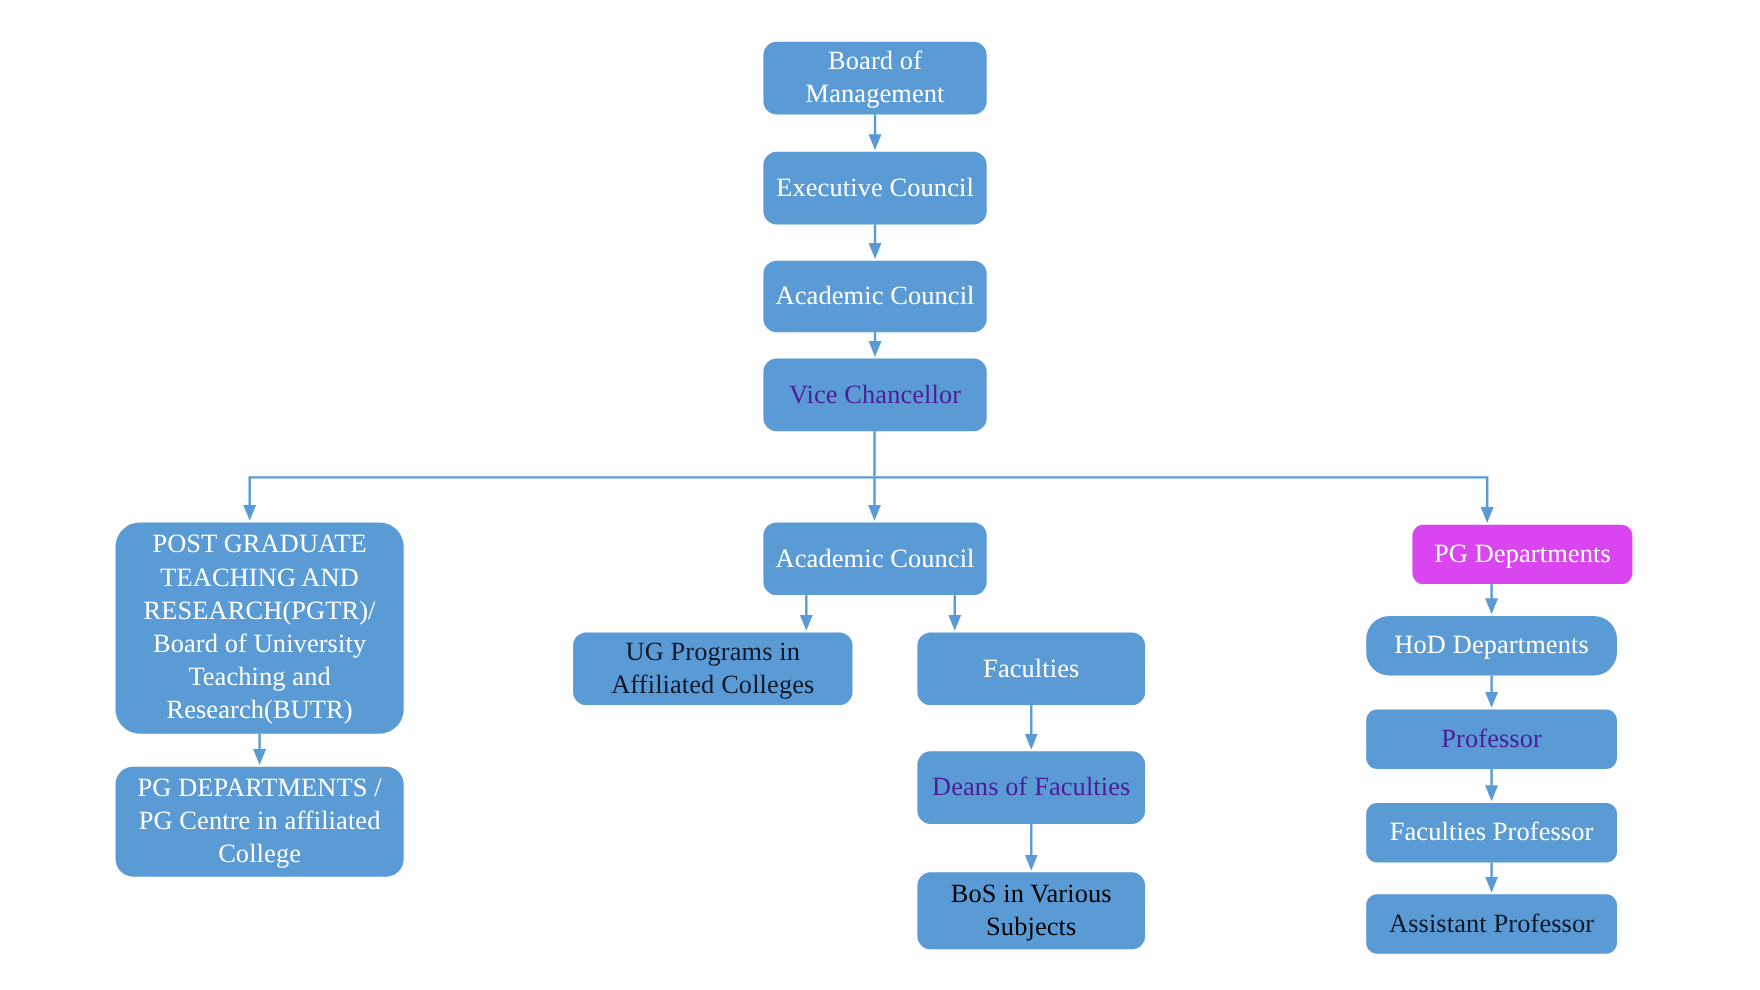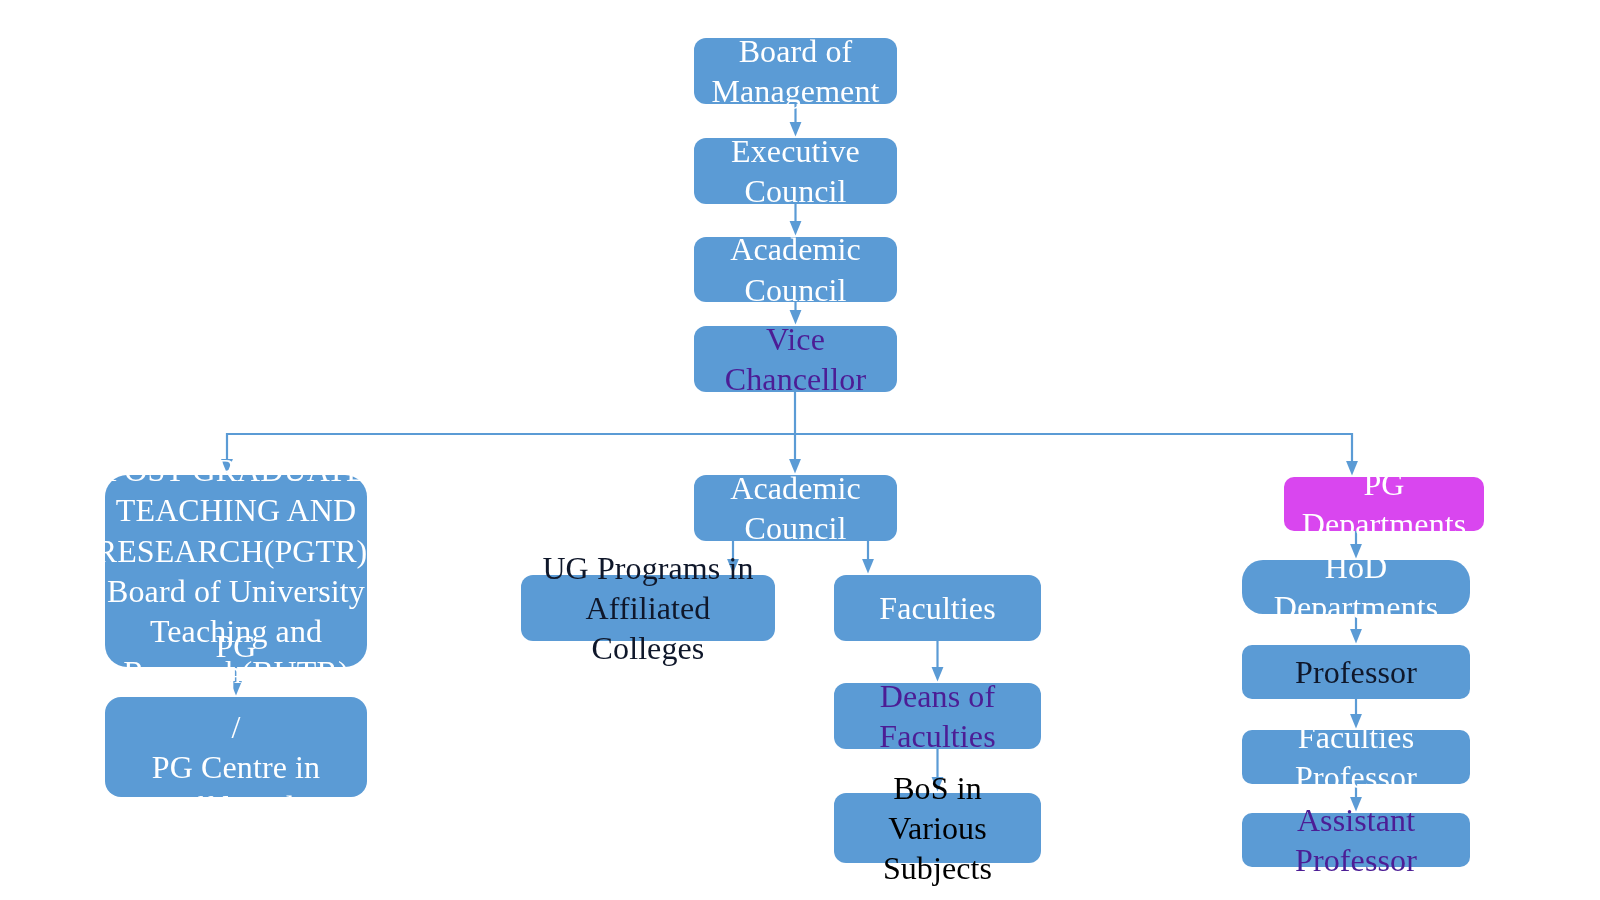--- a/index.html
+++ b/index.html
@@ -39,21 +39,21 @@
     justify-content: center;
     text-align: center;
     line-height: 1.26;
     font-size: 23px;
     letter-spacing: 0.1px;
     padding: 2px 8px;
     white-space: pre-line;
     z-index: 2;
   }
   .node.tall { border-radius: 22px; }
-  .node.lg { font-size: 32px; font-family: Liberation Serif, serif; }
+  .node.lg { font-size: 24px; font-family: Liberation Serif, serif; }
 </style>
 </head>
 <body>
 
 <div id="chart-canvas">
 
   <svg id="connector-layer" viewBox="0 0 1600 900" width="1600" height="900" xmlns="http://www.w3.org/2000/svg">
     <defs>
       <marker id="arrowhead" markerWidth="7" markerHeight="7" refX="3.2" refY="3.1" orient="auto" markerUnits="strokeWidth">
         <path d="M0,0.4 L6.6,3.1 L0,5.8 z" fill="#5B9BD5"></path>
@@ -96,18 +96,18 @@
 College</div>
       <div class="node lg" style="left: 694px; top: 475px; width: 203px; height: 66px; border-radius: 12px; background: rgb(91, 155, 213); color: rgb(255, 255, 255);">Academic Council</div>
       <div class="node lg" style="left: 521px; top: 575px; width: 254px; height: 66px; border-radius: 12px; background: rgb(91, 155, 213); color: #0f172a;">UG Programs in
 Affiliated Colleges</div>
       <div class="node lg" style="left: 834px; top: 575px; width: 207px; height: 66px; border-radius: 12px; background: rgb(91, 155, 213); color: rgb(255, 255, 255);">Faculties</div>
       <div class="node lg" style="left: 834px; top: 683px; width: 207px; height: 66px; border-radius: 12px; background: rgb(91, 155, 213); color: #4c1d95;">Deans of Faculties</div>
       <div class="node lg" style="left: 834px; top: 793px; width: 207px; height: 70px; border-radius: 12px; background: rgb(91, 155, 213); color: #000000;">BoS in Various
 Subjects</div>
       <div class="node lg" style="left: 1242px; top: 477px; width: 200px; height: 54px; border-radius: 10px; background: #d946ef; color: rgb(255, 255, 255); margin-left: 42px;">PG Departments</div>
       <div class="node lg" style="left: 1242px; top: 560px; width: 228px; height: 54px; border-radius: 21px; background: rgb(91, 155, 213); color: rgb(255, 255, 255);">HoD Departments</div>
-      <div class="node lg" style="left: 1242px; top: 645px; width: 228px; height: 54px; border-radius: 10px; background: rgb(91, 155, 213); color: #0f172a;">Professor</div>
+      <div class="node lg" style="left: 1242px; top: 645px; width: 228px; height: 54px; border-radius: 10px; background: rgb(91, 155, 213); color: #4c1d95;">Professor</div>
       <div class="node lg" style="left: 1242px; top: 730px; width: 228px; height: 54px; border-radius: 10px; background: rgb(91, 155, 213); color: rgb(255, 255, 255);">Faculties Professor</div>
-      <div class="node lg" style="left: 1242px; top: 813px; width: 228px; height: 54px; border-radius: 10px; background: rgb(91, 155, 213); color: #4c1d95;">Assistant Professor</div>
+      <div class="node lg" style="left: 1242px; top: 813px; width: 228px; height: 54px; border-radius: 10px; background: rgb(91, 155, 213); color: #0f172a;">Assistant Professor</div>
     </div>
 
 </div>
 
 </body></html>

